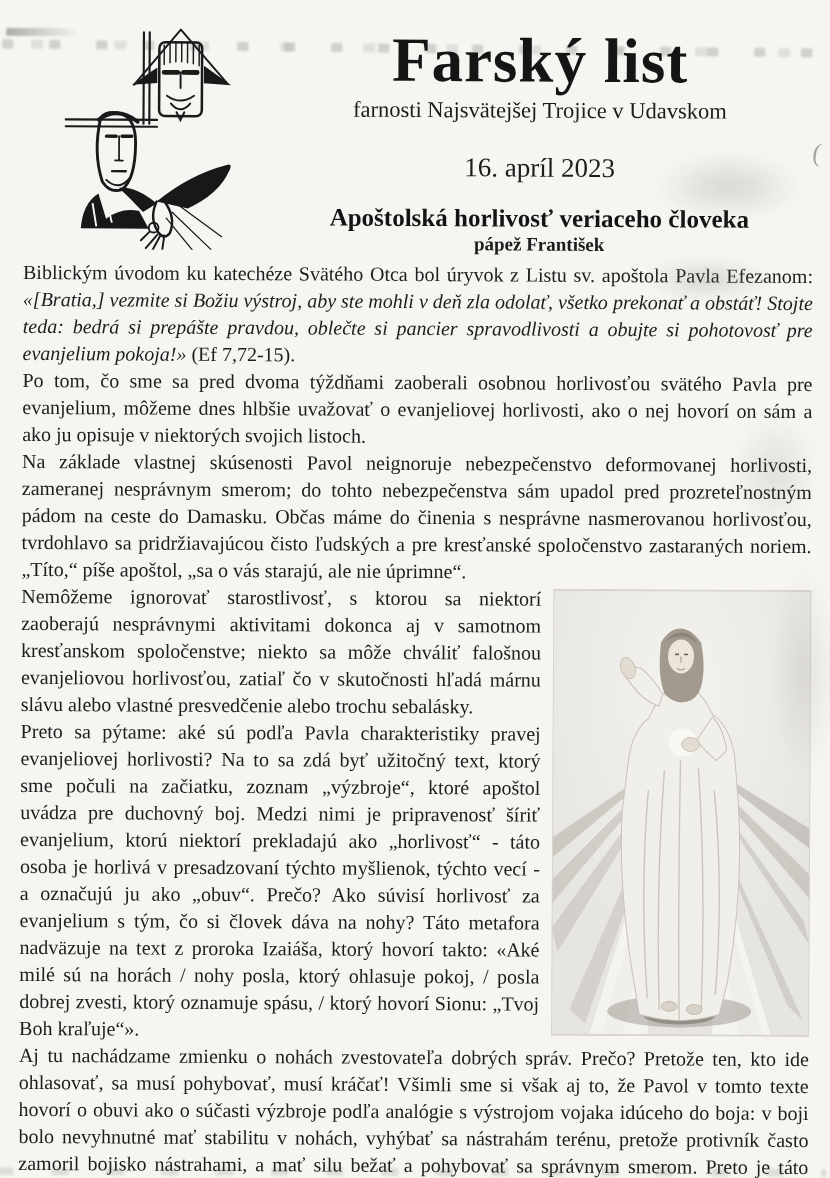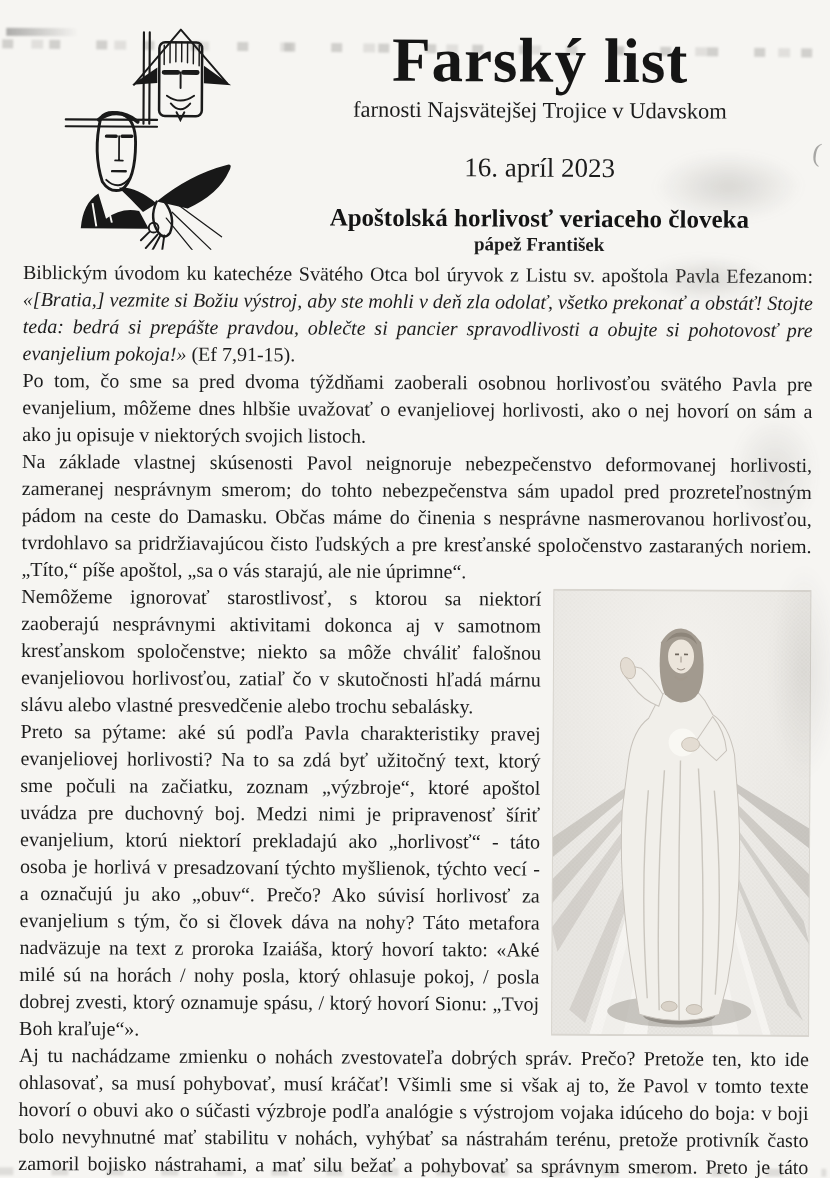--- a/index.html
+++ b/index.html
@@ -104,21 +104,21 @@
       <div class="head-text">
         <h1 class="masthead-title">Farský list</h1>
         <div class="masthead-subtitle">farnosti Najsvätejšej Trojice v Udavskom</div>
         <div class="issue-date">16. apríl 2023</div>
         <h2 class="article-title">Apoštolská horlivosť veriaceho človeka</h2>
         <div class="article-author">pápež František</div>
       </div>
     </header>
 
     <main class="article">
-      <p><span>Biblickým úvodom ku katechéze Svätého Otca bol úryvok z Listu sv. apoštola Pavla Efezanom: </span><span class="quote-italic">«[Bratia,] vezmite si Božiu výstroj, aby ste mohli v deň zla odolať, všetko prekonať a obstáť! Stojte teda: bedrá si prepášte pravdou, oblečte si pancier spravodlivosti a obujte si pohotovosť pre evanjelium pokoja!»</span><span> (Ef 7,91-15).</span></p>
+      <p><span>Biblickým úvodom ku katechéze Svätého Otca bol úryvok z Listu sv. apoštola Pavla Efezanom: </span><span class="quote-italic">«[Bratia,] vezmite si Božiu výstroj, aby ste mohli v deň zla odolať, všetko prekonať a obstáť! Stojte teda: bedrá si prepášte pravdou, oblečte si pancier spravodlivosti a obujte si pohotovosť pre evanjelium pokoja!»</span><span> (Ef 7,72-15).</span></p>
       <p>Po tom, čo sme sa pred dvoma týždňami zaoberali osobnou horlivosťou svätého Pavla pre evanjelium, môžeme dnes hlbšie uvažovať o evanjeliovej horlivosti, ako o nej hovorí on sám a ako ju opisuje v niektorých svojich listoch.</p>
       <p>Na základe vlastnej skúsenosti Pavol neignoruje nebezpečenstvo deformovanej horlivosti, zameranej nesprávnym smerom; do tohto nebezpečenstva sám upadol pred prozreteľnostným pádom na ceste do Damasku. Občas máme do činenia s nesprávne nasmerovanou horlivosťou, tvrdohlavo sa pridržiavajúcou čisto ľudských a pre kresťanské spoločenstvo zastaraných noriem. „Títo,“ píše apoštol, „sa o vás starajú, ale nie úprimne“.</p>
 
       <div class="mercy-figure">
         <svg viewBox="0 0 258 445" xmlns="http://www.w3.org/2000/svg">
           <defs>
             <pattern id="ht" width="4" height="4" patternUnits="userSpaceOnUse">
               <rect width="4" height="4" fill="#e9e7e3"></rect>
               <circle cx="1" cy="1" r="0.7" fill="#dcd9d4"></circle>
               <circle cx="3" cy="3" r="0.7" fill="#e0ddd8"></circle>

